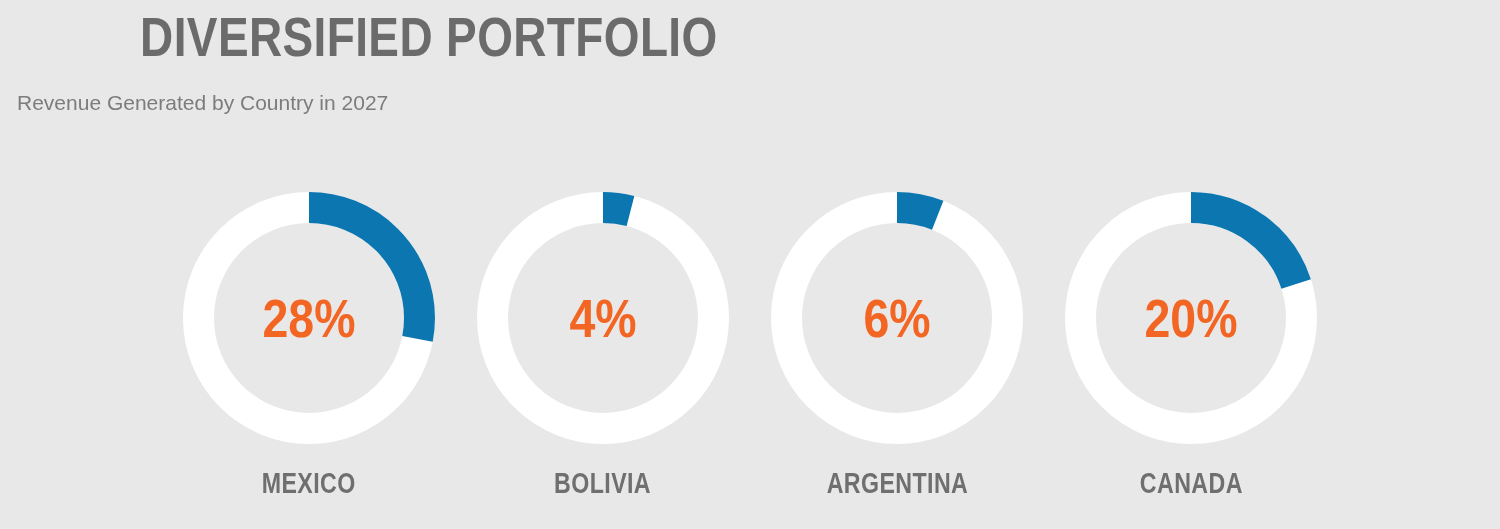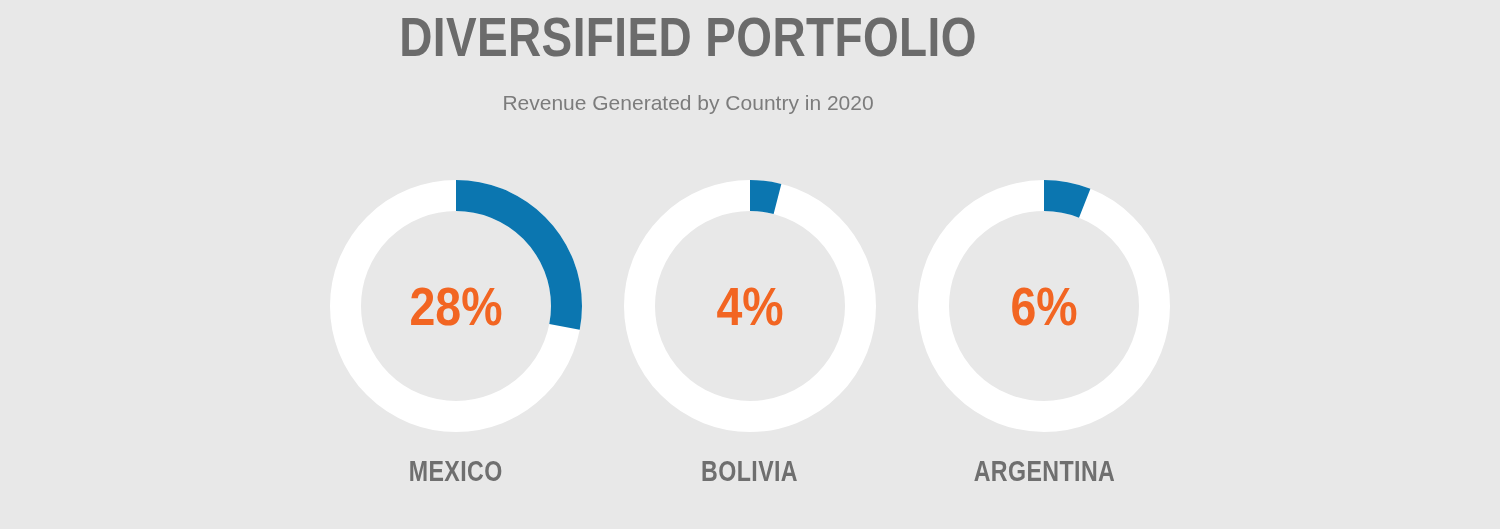--- a/index.html
+++ b/index.html
@@ -17,23 +17,22 @@
     position: relative;
     width: 1500px;
     height: 529px;
     background: #e8e8e8;
   }
 
   
   .header {
     position: absolute;
     top: 0;
-    left: 4px;
+    left: 17px;
     width: 1368px;
-    text-align: center;
   }
   .title {
     margin: 0;
     padding-top: 6px;
     font-family: "Liberation Sans Narrow", "Liberation Sans", sans-serif;
     font-size: 56px;
     line-height: 62px;
     font-weight: bold;
     letter-spacing: 0.5px;
     color: #6b6b6b;
@@ -48,21 +47,21 @@
     font-size: 21px;
     line-height: 26px;
     font-weight: normal;
     color: #7c7c7c;
     white-space: nowrap;
   }
 
   
   .donut-row {
     position: absolute;
-    top: 180px;
+    top: 192px;
     left: 0;
     width: 1500px;
     height: 330px;
     display: flex;
     flex-direction: row;
     justify-content: center;
     align-items: flex-start;
   }
   .donut-cell {
     width: 294px;
@@ -112,21 +111,21 @@
     transform-origin: center center;
   }
 </style>
 </head>
 <body>
 
 <div class="infographic">
 
   <div class="header">
     <h1 class="title">DIVERSIFIED PORTFOLIO</h1>
-    <p class="subtitle">Revenue Generated by Country in 2020</p>
+    <p class="subtitle">Revenue Generated by Country in 2027</p>
   </div>
 
   <div class="donut-row">
 
     <div class="donut-cell">
       <div class="donut-wrap">
         <svg viewBox="0 0 252 252">
           <circle class="track" cx="126" cy="126" r="110.5" fill="none" stroke="#ffffff" stroke-width="31"></circle>
           <circle class="arc" cx="126" cy="126" r="110.5" fill="none" stroke="#0b76b0" stroke-width="31" stroke-dasharray="194.40175340413643 499.89022303920785" stroke-dashoffset="0" transform="rotate(-90 126 126)"></circle>
         </svg>
@@ -151,15 +150,25 @@
       <div class="donut-wrap">
         <svg viewBox="0 0 252 252">
           <circle class="track" cx="126" cy="126" r="110.5" fill="none" stroke="#ffffff" stroke-width="31"></circle>
           <circle class="arc" cx="126" cy="126" r="110.5" fill="none" stroke="#0b76b0" stroke-width="31" stroke-dasharray="41.65751858660066 652.6344578567437" stroke-dashoffset="0" transform="rotate(-90 126 126)"></circle>
         </svg>
         <div class="donut-value">6%</div>
       </div>
       <div class="donut-label">ARGENTINA</div>
     </div>
 
+    <div class="donut-cell">
+      <div class="donut-wrap">
+        <svg viewBox="0 0 252 252">
+          <circle class="track" cx="126" cy="126" r="110.5" fill="none" stroke="#ffffff" stroke-width="31"></circle>
+          <circle class="arc" cx="126" cy="126" r="110.5" fill="none" stroke="#0b76b0" stroke-width="31" stroke-dasharray="138.85839528866887 555.4335811546755" stroke-dashoffset="0" transform="rotate(-90 126 126)"></circle>
+        </svg>
+        <div class="donut-value">20%</div>
+      </div>
+      <div class="donut-label">CANADA</div>
+    </div>
 
   </div>
 </div>
 
 </body></html>

